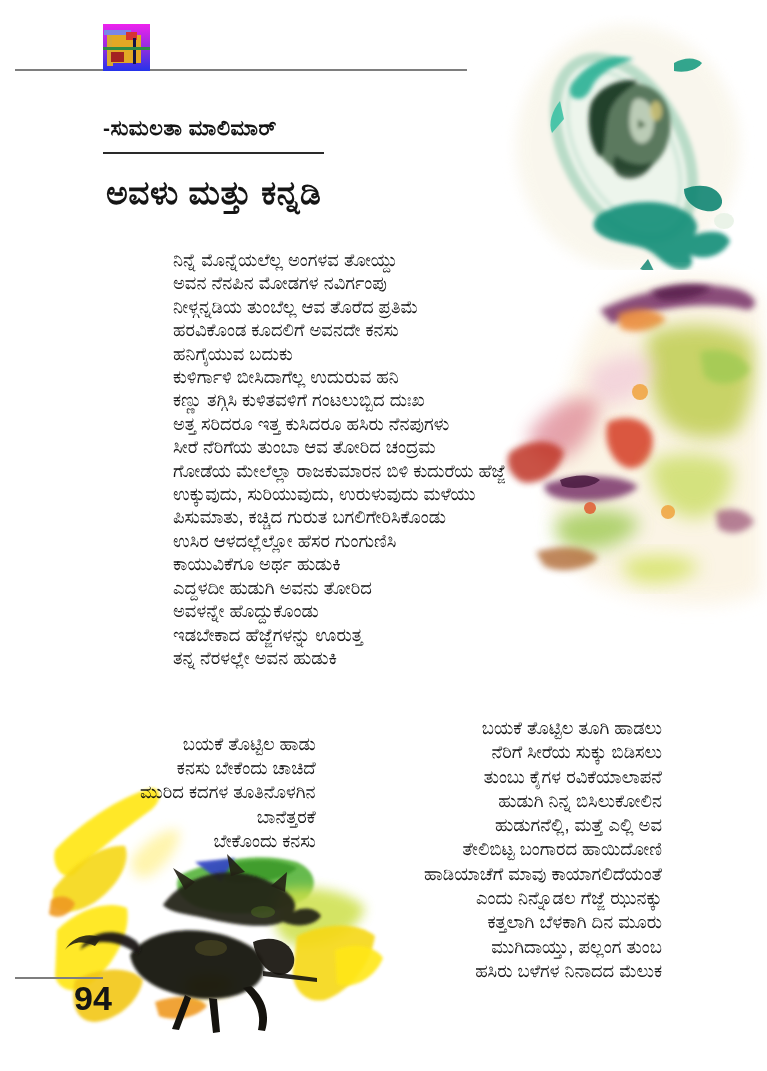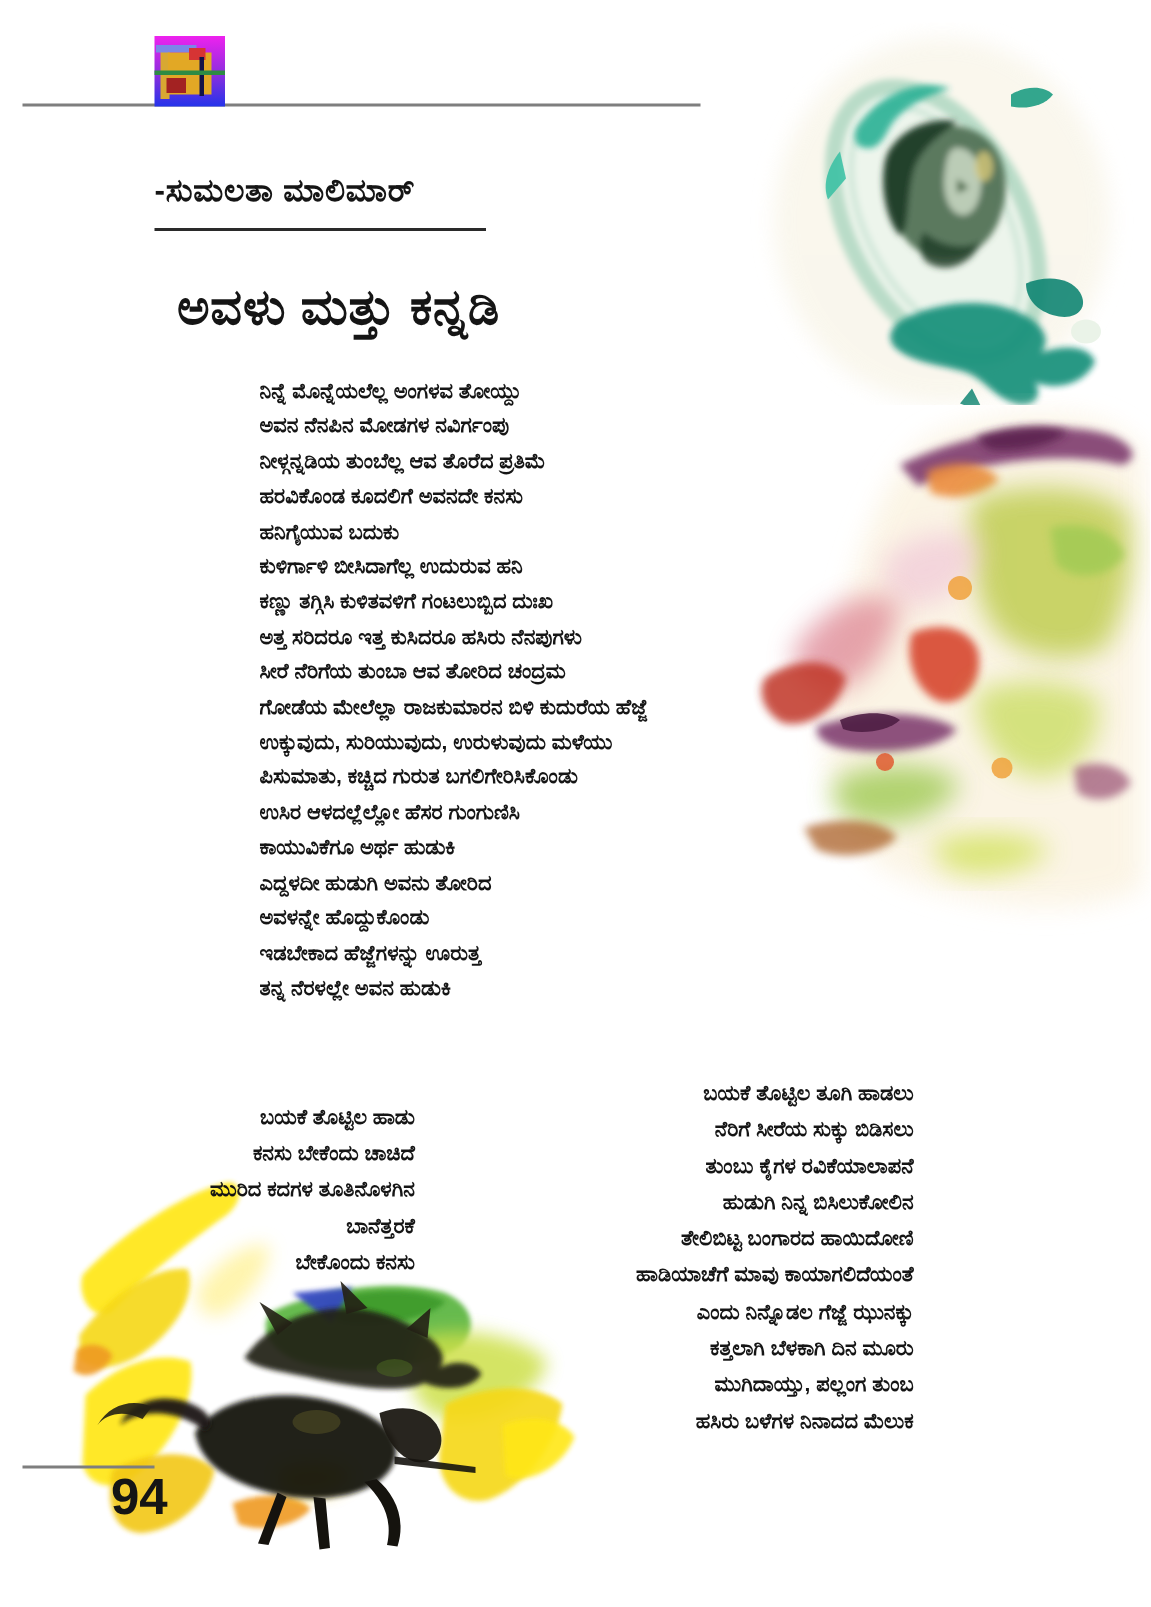--- a/index.html
+++ b/index.html
@@ -16,21 +16,21 @@
   #logo .lg-yellow{position:absolute;left:9px;top:11px;width:29px;height:28px;background:#e2a825;}
   #logo .lg-red1{position:absolute;left:23px;top:8px;width:11px;height:8px;background:#d63434;}
   #logo .lg-red2{position:absolute;left:8px;top:28px;width:13px;height:10px;background:#a32222;}
   #logo .lg-dark{position:absolute;left:30px;top:14px;width:3px;height:26px;background:#131347;}
   #logo .lg-green{position:absolute;left:0;top:23px;width:47px;height:3px;background:#2e8b44;}
   .rule-top{left:15px;top:69px;width:452px;height:2px;background:#7e7e7e;z-index:2;}
   .author{left:103px;top:116px;font-size:21px;font-weight:600;letter-spacing:.5px;z-index:4;white-space:nowrap;}
   .author-rule{left:103px;top:152px;width:221px;height:2px;background:#2a2a2a;z-index:4;}
   .title{left:102px;top:170px;font-size:33px;font-weight:600;letter-spacing:.5px;z-index:4;white-space:nowrap;}
   
-  .stanza{z-index:4;font-size:14px;line-height:23.4px;font-weight:700;}
+  .stanza{z-index:4;font-size:18px;line-height:23.4px;font-weight:400;}
   .stanza .pline{white-space:nowrap;}
   #stanza1{left:173px;top:249px;}
   #stanza2{left:140px;top:732px;line-height:24.2px;text-align:right;}
   #stanza3{left:424px;top:716px;line-height:24.3px;text-align:right;}
   
   .rule-bottom{left:15px;top:977px;width:88px;height:2px;background:#7e7e7e;z-index:5;}
   .pagenum{left:74px;top:979px;font-size:34px;font-weight:bold;z-index:5;font-family:"Liberation Sans",sans-serif;}
   
   .illus{z-index:1;}
 </style>
@@ -44,21 +44,21 @@
     <span class="lg-bluebar"></span>
     <span class="lg-yellow"></span>
     <span class="lg-red1"></span>
     <span class="lg-red2"></span>
     <span class="lg-dark"></span>
     <span class="lg-green"></span>
   </div>
   <div class="abs rule-top"></div>
   <div class="abs author">-ಸುಮಲತಾ ಮಾಲಿಮಾರ್</div>
   <div class="abs author-rule"></div>
-  <h1 class="abs title" style="margin:16px;">ಅವಳು ಮತ್ತು ಕನ್ನಡಿ</h1>
+  <h1 class="abs title" style="margin:4px;">ಅವಳು ಮತ್ತು ಕನ್ನಡಿ</h1>
 
   <svg class="abs illus" style="left:488px;top:15px;" width="272" height="255" viewBox="0 0 272 255">
     <defs>
       <filter id="mb1" x="-40%" y="-40%" width="180%" height="180%">
           <feGaussianBlur stdDeviation="7"></feGaussianBlur>
         </filter>
       <filter id="mb2" x="-40%" y="-40%" width="180%" height="180%">
           <feGaussianBlur stdDeviation="2.2"></feGaussianBlur>
         </filter>
     </defs>
@@ -189,20 +189,21 @@
     <div class="pline">ಮುರಿದ ಕದಗಳ ತೂತಿನೊಳಗಿನ</div>
     <div class="pline">ಬಾನೆತ್ತರಕೆ</div>
     <div class="pline">ಬೇಕೊಂದು ಕನಸು</div>
   </div>
 
   <div id="stanza3" class="abs stanza">
     <div class="pline">ಬಯಕೆ ತೊಟ್ಟಿಲ ತೂಗಿ ಹಾಡಲು</div>
     <div class="pline">ನೆರಿಗೆ ಸೀರೆಯ ಸುಕ್ಕು ಬಿಡಿಸಲು</div>
     <div class="pline">ತುಂಬು ಕೈಗಳ ರವಿಕೆಯಾಲಾಪನೆ</div>
     <div class="pline">ಹುಡುಗಿ ನಿನ್ನ ಬಿಸಿಲುಕೋಲಿನ</div>
+    <div class="pline">ಹುಡುಗನೆಲ್ಲಿ, ಮತ್ತೆ ಎಲ್ಲಿ ಅವ</div>
     <div class="pline">ತೇಲಿಬಿಟ್ಟ ಬಂಗಾರದ ಹಾಯಿದೋಣಿ</div>
     <div class="pline">ಹಾಡಿಯಾಚೆಗೆ ಮಾವು ಕಾಯಾಗಲಿದೆಯಂತೆ</div>
     <div class="pline">ಎಂದು ನಿನ್ನೊಡಲ ಗೆಜ್ಜೆ ಝುನಕ್ಕು</div>
     <div class="pline">ಕತ್ತಲಾಗಿ ಬೆಳಕಾಗಿ ದಿನ ಮೂರು</div>
     <div class="pline">ಮುಗಿದಾಯ್ತು, ಪಲ್ಲಂಗ ತುಂಬ</div>
     <div class="pline">ಹಸಿರು ಬಳೆಗಳ ನಿನಾದದ ಮೆಲುಕ</div>
   </div>
 
   <div class="abs rule-bottom"></div>
   <div class="abs pagenum">94</div>

